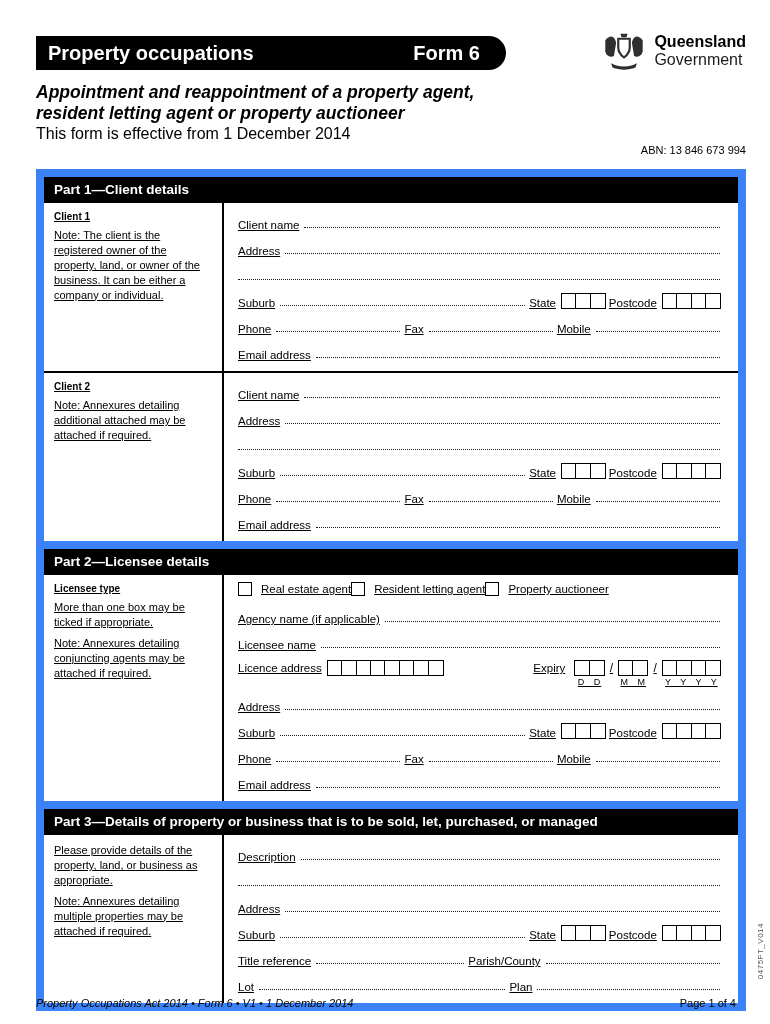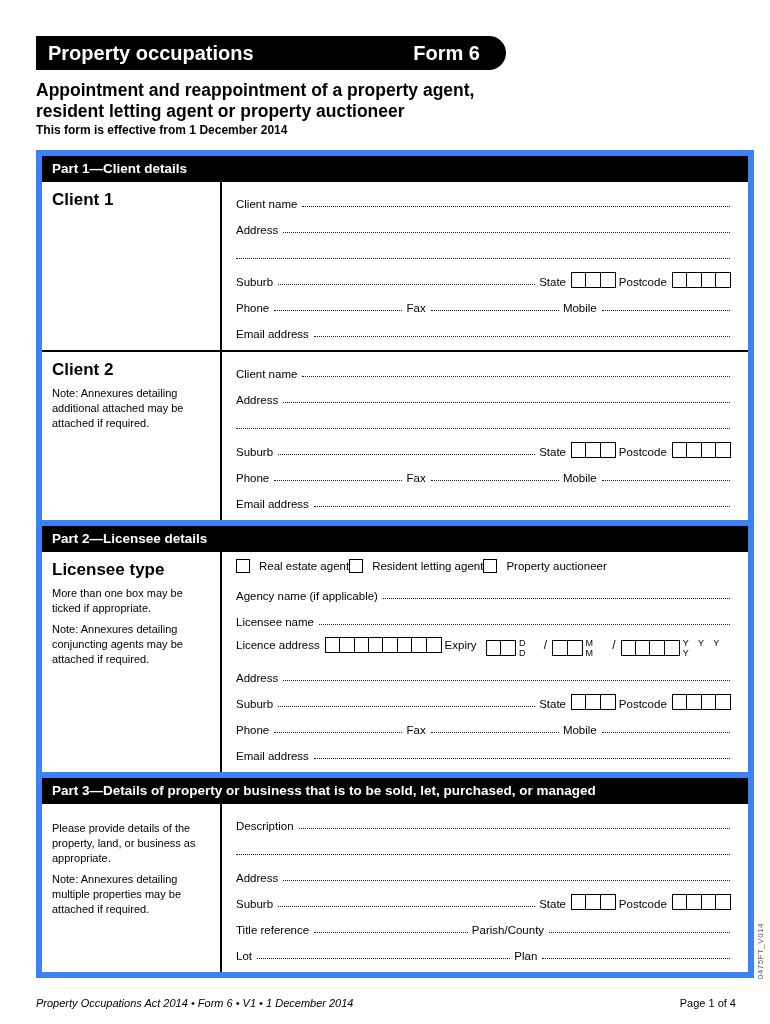--- a/index.html
+++ b/index.html
@@ -1,45 +1,45 @@
 <!DOCTYPE html>
 <html><head>
 <meta charset="utf-8">
 <style>
   * { margin:0; padding:0; box-sizing:border-box; }
   body { background:#e8e8e8; font-family:"Liberation Sans", sans-serif; color:#000; }
   .page { position:relative; width:770px; height:1024px; background:#fff; margin:0 auto;
-          padding:36px 16px 0 36px; overflow:hidden; }
+          padding:36px 24px 0 36px; overflow:hidden; }
 
   
   .header-top { display:flex; justify-content:space-between; align-items:flex-start; }
   .title-bar { width:470px; height:34px; background:#000; color:#fff; display:flex;
                align-items:center; justify-content:space-between; padding:0 26px 0 12px;
                border-radius:0 17px 17px 0; }
   .title-bar .main { font-size:20px; font-weight:bold; }
   .title-bar .form-no { font-size:20px; font-weight:bold; }
   .logo { display:flex; align-items:center; gap:7px; margin-top:-6px; }
   .logo-text div { line-height:1.1; }
   .logo-text .l1 { font-size:16px; font-weight:bold; }
   .logo-text .l2 { font-size:16px; color:#1a1a1a; }
 
-  .doc-title { font-size:17.5px; font-weight:bold; line-height:1.18; margin-top:10px; }
+  .doc-title { font-size:17.5px; font-weight:bold; line-height:1.18; margin-top:10px;font-style:italic; }
   .act-line { font-style:italic; font-size:12px; margin-top:4px; }
-  .effective { font-size:12px; font-weight:bold; margin-top:2px; }
+  .effective { font-size:16px; font-weight:normal; margin-top:2px; }
   .abn { font-size:11px; text-align:right; margin-top:1px; }
 
   
-  .part { border:6px solid #3b82f6; margin-top:13px; }
+  .part { border:8px solid #3b82f6; margin-top:13px;text-decoration:underline; }
   .part + .part { margin-top:0; border-top-width:0; }
   .part-header { background:#000; color:#fff; font-weight:bold; font-size:13.5px; padding:5px 10px 6px; }
   .prow { display:flex; }
   .prow + .prow { border-top:2px solid #000; }
   .left-col { width:180px; min-width:180px; border-right:2px solid #000; padding:8px 10px; }
   .right-col { flex:1; padding:2px 14px 10px;border-radius:32px; }
-  .cell-head { font-weight:bold; font-size:17px; margin-bottom:3px; }
+  .cell-head { font-weight:bold; font-size:10px; margin-bottom:3px; }
   .cell-note { font-size:11px; line-height:1.35; margin-top:6px; }
 
   
   .frow { display:flex; align-items:flex-end; margin-top:7px; height:19px; font-size:11.5px; }
   .flabel { white-space:nowrap; padding-right:2px; }
   .dots { flex:1; border-bottom:1.5px dotted #1a1a1a; margin:0 4px 3px 3px; height:1px; }
   .dots.short { flex:0.85; }
   .dots.long { flex:1.35; }
 
   
@@ -50,55 +50,72 @@
   
   .cb-row { display:flex; justify-content:flex-start; align-items:center;
             margin-top:2px; height:20px; font-size:11.5px; padding-right:14px; }
   .cb-item { display:flex; align-items:center; }
   .cb { width:14px; height:14px; border:1.6px solid #000; margin-right:9px; background:#fff; }
 
   
   .lic-row { display:flex; align-items:flex-start; margin-top:9px; font-size:11.5px; }
   .lic-row .flabel { margin-top:2px; }
   .expiry-label { margin-left:auto; margin-right:4px; }
-  .dgroup { display:flex; flex-direction:row; align-items:center; }
+  .dgroup { display:flex; flex-direction:column; align-items:center; }
   .dletters { font-size:9px; margin-top:1px; word-spacing:5px; letter-spacing:1px; }
   .slash { line-height:16px; margin:0 2px; font-size:12px; }
 
   
   .footer { position:absolute; left:36px; right:34px; bottom:15px; display:flex;
             justify-content:space-between; font-size:11px; }
   .footer .f-left { font-style:italic; }
   .side-code { position:absolute; right:5px; bottom:45px; font-size:8px; color:#555;
                writing-mode:vertical-rl; transform:rotate(180deg); letter-spacing:0.5px; }
 </style>
 </head>
 <body>
 
 <div class="page">
 
   <div class="header-top">
     <div class="title-bar">
       <span class="main">Property occupations</span>
       <span class="form-no">Form 6</span>
     </div>
+    <div class="logo">
+      <svg width="46" height="42" viewBox="0 0 64 58">
+        <g fill="#2f2f2f">
+          <path d="M27 5 h10 l-1.5 5 h-7 z"></path>
+          <path d="M24 12 h16 v12 c0 8 -8 14 -8 14 s-8 -6 -8 -14 z" fill="none" stroke="#2f2f2f" stroke-width="3"></path>
+          <path d="M6 14 c8 -10 14 -4 15 4 l-3 18 c-7 3 -13 -2 -12 -10 z"></path>
+          <path d="M58 14 c-8 -10 -14 -4 -15 4 l3 18 c7 3 13 -2 12 -10 z"></path>
+          <path d="M14 46 c12 6 24 6 36 0 l-2 6 c-10 4 -22 4 -32 0 z"></path>
+        </g>
+      </svg>
+      <div class="logo-text">
+        <div class="l1">Queensland</div>
+        <div class="l2">Government</div>
+      </div>
+    </div>
   </div>
 
   <div class="doc-title">
     <div>Appointment and reappointment of a property agent,</div>
     <div>resident letting agent or property auctioneer</div>
   </div>
   <div class="effective">This form is effective from 1 December 2014</div>
+  <div class="abn">ABN: 13 846 673 994</div>
 
   <div class="part">
     <div class="part-header">Part 1—Client details</div>
 
     <div class="prow">
       <div class="left-col">
         <div class="cell-head">Client 1</div>
+        <div class="cell-note">Note: The client is the registered owner of the property, land, or owner of the business. It can be either a company or individual.</div>
       </div>
       <div class="right-col">
         <div class="frow">
             <span class="flabel">Client name</span>
             <span class="dots"></span>
           </div>
         <div class="frow">
             <span class="flabel">Address</span>
             <span class="dots"></span>
           </div>
@@ -291,21 +308,21 @@
             <span class="dots"></span>
           </div>
       </div>
     </div>
   </div>
 
   <div class="part">
     <div class="part-header">Part 3—Details of property or business that is to be sold, let, purchased, or managed</div>
     <div class="prow">
       <div class="left-col">
-        <div class="cell-note" style="margin-top:9px">Please provide details of the property, land, or business as appropriate.</div>
+        <div class="cell-note" style="margin-top:0">Please provide details of the property, land, or business as appropriate.</div>
         <div class="cell-note">Note: Annexures detailing multiple properties may be attached if required.</div>
       </div>
       <div class="right-col">
         <div class="frow">
             <span class="flabel">Description</span>
             <span class="dots"></span>
           </div>
         <div class="frow">
             <span class="dots" style="margin-left:0"></span>
           </div>

